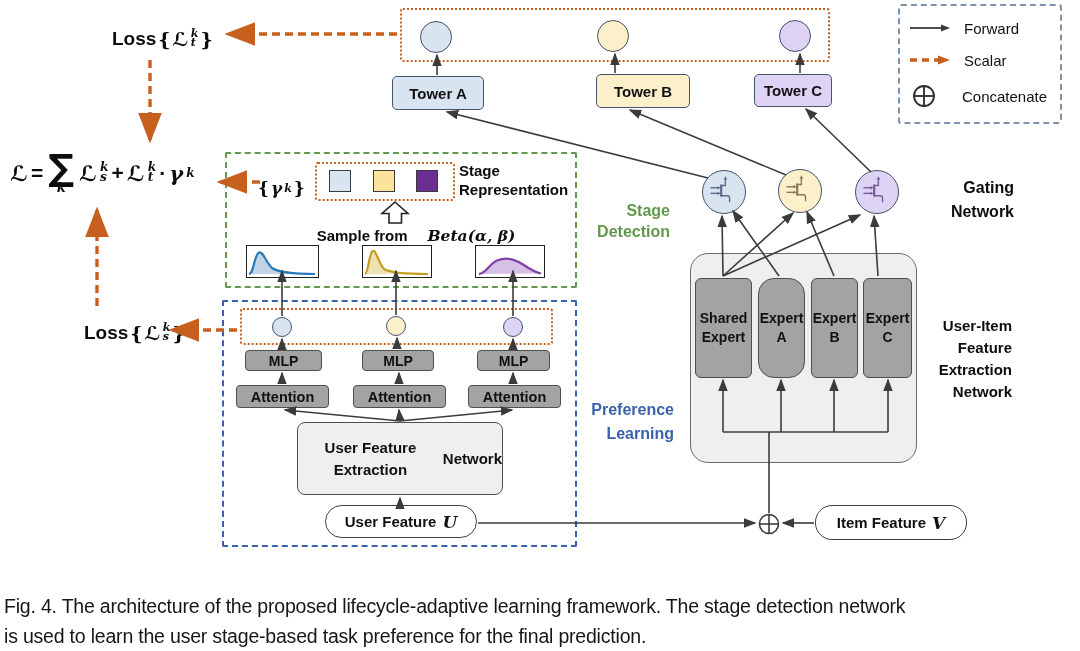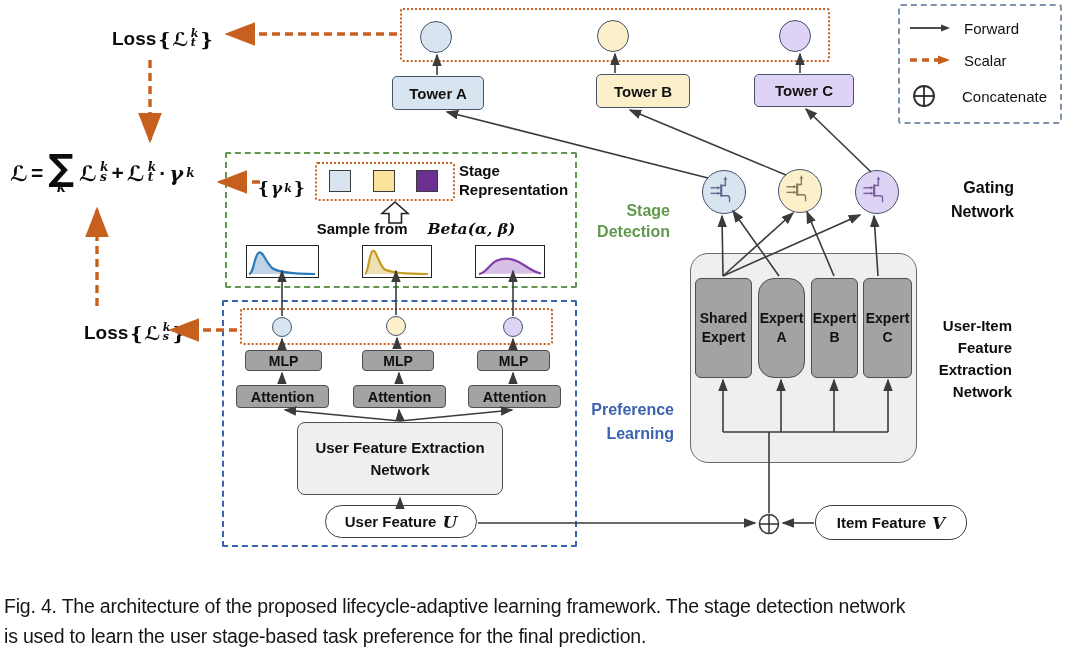--- a/index.html
+++ b/index.html
@@ -109,40 +109,40 @@
   <div class="abs circle" style="left:420px;top:21px;width:32px;height:32px;background:var(--c-lightblue);"></div>
   <div class="abs circle" style="left:597px;top:20px;width:32px;height:32px;background:var(--c-cream);"></div>
   <div class="abs circle" style="left:779px;top:20px;width:32px;height:32px;background:var(--c-lavender);"></div>
 
   <div class="abs node" style="left:392px;top:76px;width:92px;height:34px;background:var(--c-lightblue);">
       <span>Tower A</span>
     </div>
   <div class="abs node" style="left:596px;top:74px;width:94px;height:34px;background:var(--c-cream);">
       <span>Tower B</span>
     </div>
-  <div class="abs node" style="left:754px;top:74px;width:100px;height:33px;background:var(--c-lavender);">
+  <div class="abs node" style="left:754px;top:74px;width:78px;height:33px;background:var(--c-lavender);">
       <span>Tower C</span>
     </div>
 
   <div class="abs losslab" style="left:258px;top:170px;font-size:17px;">
     <span class="brace">{</span>
       <span class="mit">γ</span>
       <sup class="mit" style="font-size:11px;">k</sup>
       <span class="brace">}</span>
   </div>
   <div class="abs" style="left:329px;top:170px;width:22px;height:22px;background:var(--c-lightblue);border:1.6px solid #3c3c3c;"></div>
   <div class="abs" style="left:373px;top:170px;width:22px;height:22px;background:#fbe39b;border:1.6px solid #3c3c3c;"></div>
   <div class="abs" style="left:416px;top:170px;width:22px;height:22px;background:var(--c-deeppurple);border:1.6px solid #3c3c3c;"></div>
   <div class="abs" style="left:459px;top:161px;font-weight:bold;font-size:15px;line-height:19px;color:#0d0d0d;">
     <div>Stage</div>
     <div>Representation</div>
   </div>
   <div class="abs" style="left:316px;top:219px;width:200px;display:flex;justify-content:center;align-items:baseline;gap:20px;">
     <span style="font-weight:bold;font-size:15px;color:#0d0d0d;">Sample from</span>
-    <span class="mit" style="font-size:15.5px;color:#0d0d0d;">Beta(α, β)</span>
+    <span class="mit" style="font-size:15.5px;color:#0d0d0d;margin-top:7px;">Beta(α, β)</span>
   </div>
 
   <div class="abs" style="left:246px;top:245px;width:73px;height:33px;border:1.7px solid #222;background:#fff;">
     <svg width="70" height="30" viewBox="0 0 70 30">
       <path d="M2,28 C7,27.5 7,9 12,6.5 C16,4.8 18,15 25,22 C33,27.5 52,28 68,28" fill="rgba(80,130,190,0.35)" stroke="#2b7bba" stroke-width="2.2"></path>
     </svg>
   </div>
   <div class="abs" style="left:362px;top:245px;width:70px;height:33px;border:1.7px solid #222;background:#fff;">
     <svg width="67" height="30" viewBox="0 0 67 30">
       <path d="M2,28 C5.5,27.5 6,6 10,4.8 C13,4 15.5,17 21,23 C29,27.7 48,28 65,28" fill="rgba(215,180,70,0.4)" stroke="#c59d1e" stroke-width="2.2"></path>
@@ -188,21 +188,21 @@
       <span>Attention</span>
     </div>
   <div class="abs whitebox" style="left:353px;top:385px;width:93px;height:23px;font-size:14.5px;">
       <span>Attention</span>
     </div>
   <div class="abs whitebox" style="left:468px;top:385px;width:93px;height:23px;font-size:14.5px;">
       <span>Attention</span>
     </div>
 
   <div class="abs whitebox" style="left:297px;top:422px;width:206px;height:73px;border-radius:8px;background:var(--c-grayfill);
-       font-size:15px;flex-direction:column;line-height:22px;">
+       font-size:15px;flex-direction:row;line-height:22px;">
     <div>User Feature Extraction</div>
     <div>Network</div>
   </div>
 
   <div class="abs pill" style="left:325px;top:505px;width:152px;height:33px;">
     <span>User Feature</span>
     <span class="mit" style="font-size:17px;">U</span>
   </div>
 
   <div class="abs sidelab" style="left:578px;top:398px;width:96px;color:var(--c-blue);line-height:24px;">

